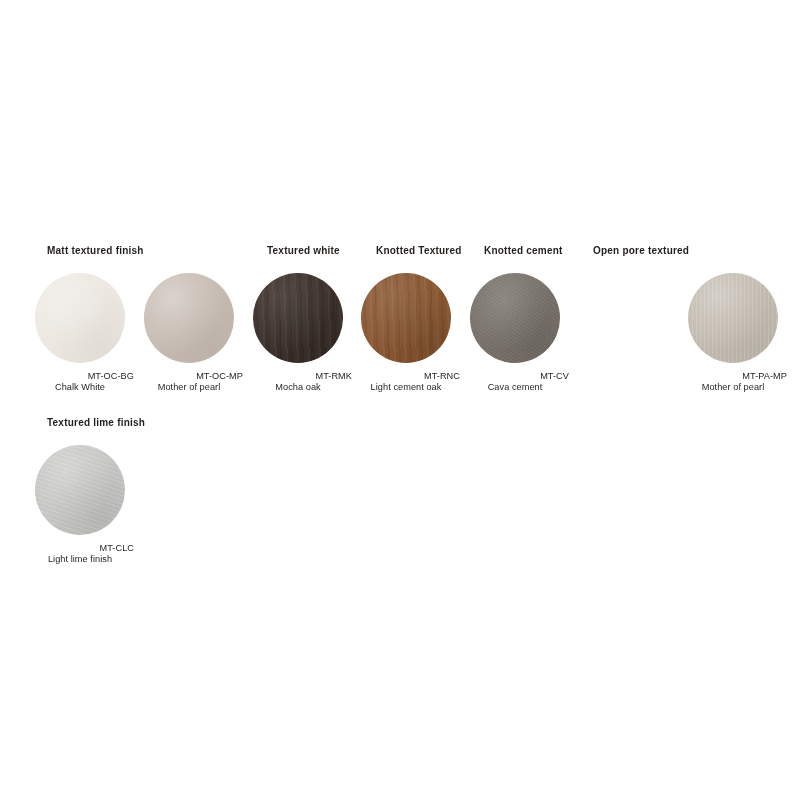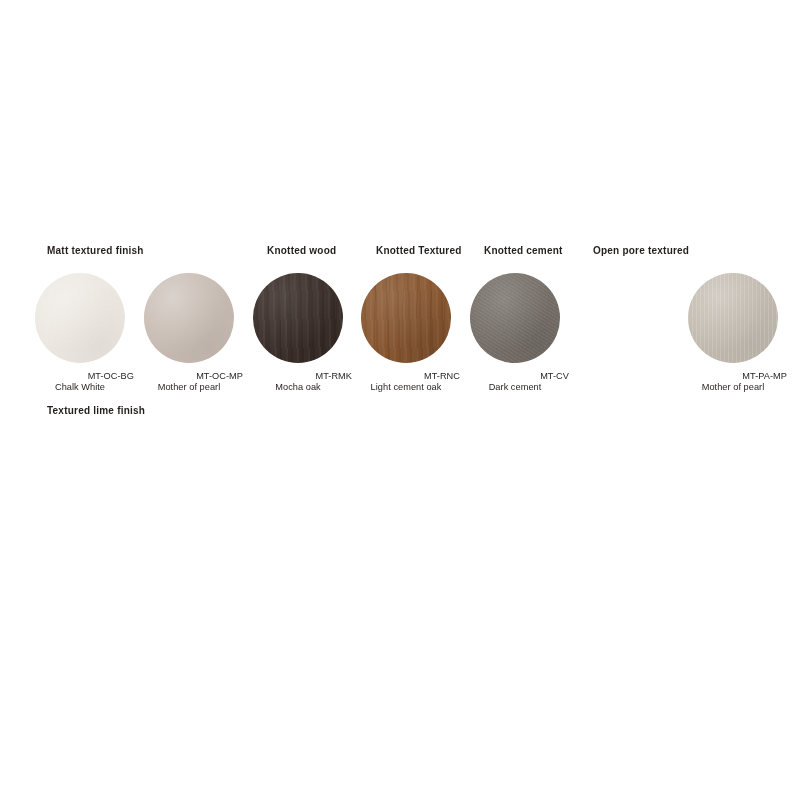--- a/index.html
+++ b/index.html
@@ -24,21 +24,21 @@
     height: 800px;
   }
 
   .swatch-row {
     position: absolute;
     left: 0;
     width: 800px;
     height: 150px;
   }
   .row-1 { top: 245px; }
-  .row-2 { top: 405px; }
+  .row-2 { top: 417px; }
 
   .group-header {
     position: absolute;
     top: 0px;
     font-size: 10px;
     font-weight: bold;
     letter-spacing: 0.22px;
     color: #231f1d;
     white-space: nowrap;
     padding-left: 20px;
@@ -122,21 +122,21 @@
   }
   .caption .code { display: block; text-align: right; }
   .caption .name { display: block; }
 </style>
 </head>
 <body style="background: rgb(255, 255, 255);">
 
 <div id="sheet">
     <div class="swatch-row row-1">
       <div class="group-header" style="left: 27px;">Matt textured finish</div>
-      <div class="group-header" style="left: 247px;">Knotted wood</div>
+      <div class="group-header" style="left: 247px;">Textured white</div>
       <div class="group-header" style="left: 356px;">Knotted Textured</div>
       <div class="group-header" style="left: 464px;">Knotted cement</div>
       <div class="group-header" style="left: 573px;">Open pore textured</div>
       <div class="swatch" style="left: 26px;">
         <div class="disc tex-matt" style="background: rgb(236, 231, 224);"></div>
         <div class="caption">
           <span class="code">MT-OC-BG</span>
           <span class="name">Chalk White</span>
         </div>
       </div>
@@ -158,27 +158,34 @@
         <div class="disc tex-wood" style="background: rgb(138, 87, 48);"></div>
         <div class="caption">
           <span class="code">MT-RNC</span>
           <span class="name">Light cement oak</span>
         </div>
       </div>
       <div class="swatch" style="left: 461px;">
         <div class="disc tex-cement" style="background: rgb(121, 114, 107);"></div>
         <div class="caption">
           <span class="code">MT-CV</span>
-          <span class="name">Dark cement</span>
+          <span class="name">Cava cement</span>
         </div>
       </div>
       <div class="swatch" style="left: 679px;">
         <div class="disc tex-pore" style="background: rgb(197, 189, 178);"></div>
         <div class="caption">
           <span class="code">MT-PA-MP</span>
           <span class="name">Mother of pearl</span>
         </div>
       </div>
     </div>
     <div class="swatch-row row-2">
       <div class="group-header" style="left: 27px;">Textured lime finish</div>
+      <div class="swatch" style="left: 26px;">
+        <div class="disc tex-lime" style="background: rgb(203, 203, 201);"></div>
+        <div class="caption">
+          <span class="code">MT-CLC</span>
+          <span class="name">Light lime finish</span>
+        </div>
+      </div>
     </div>
   </div>
 
 </body></html>

